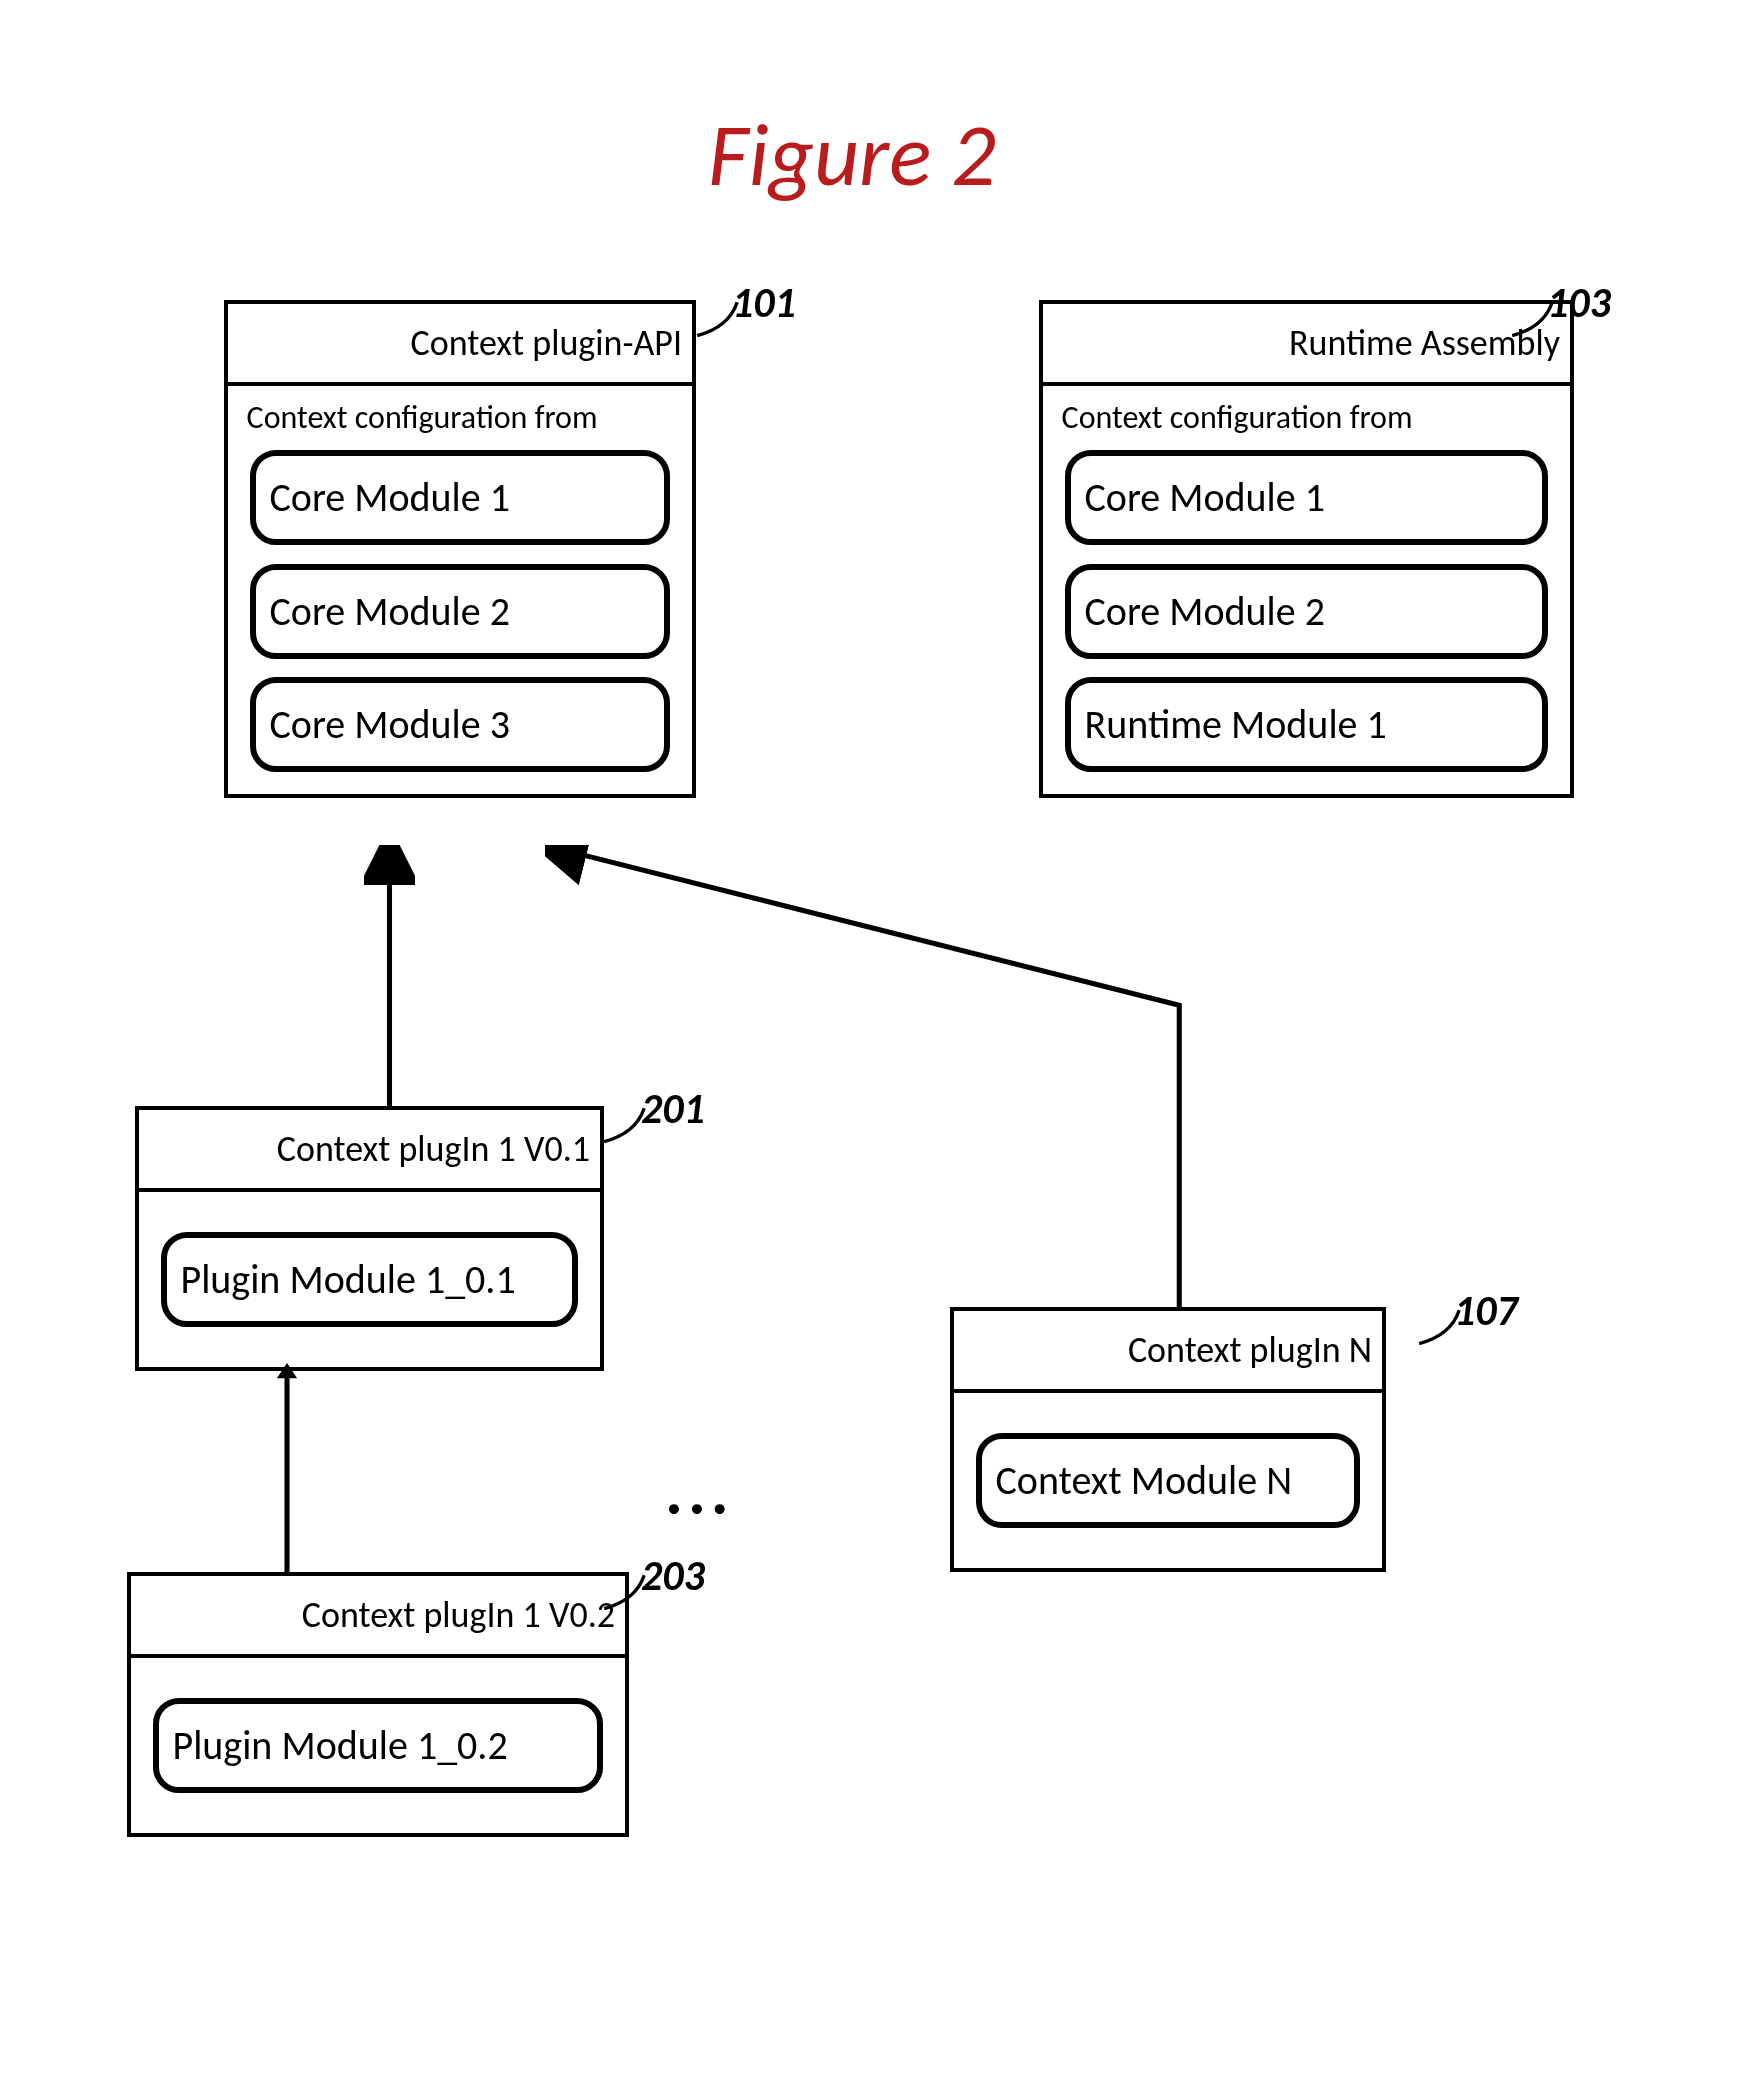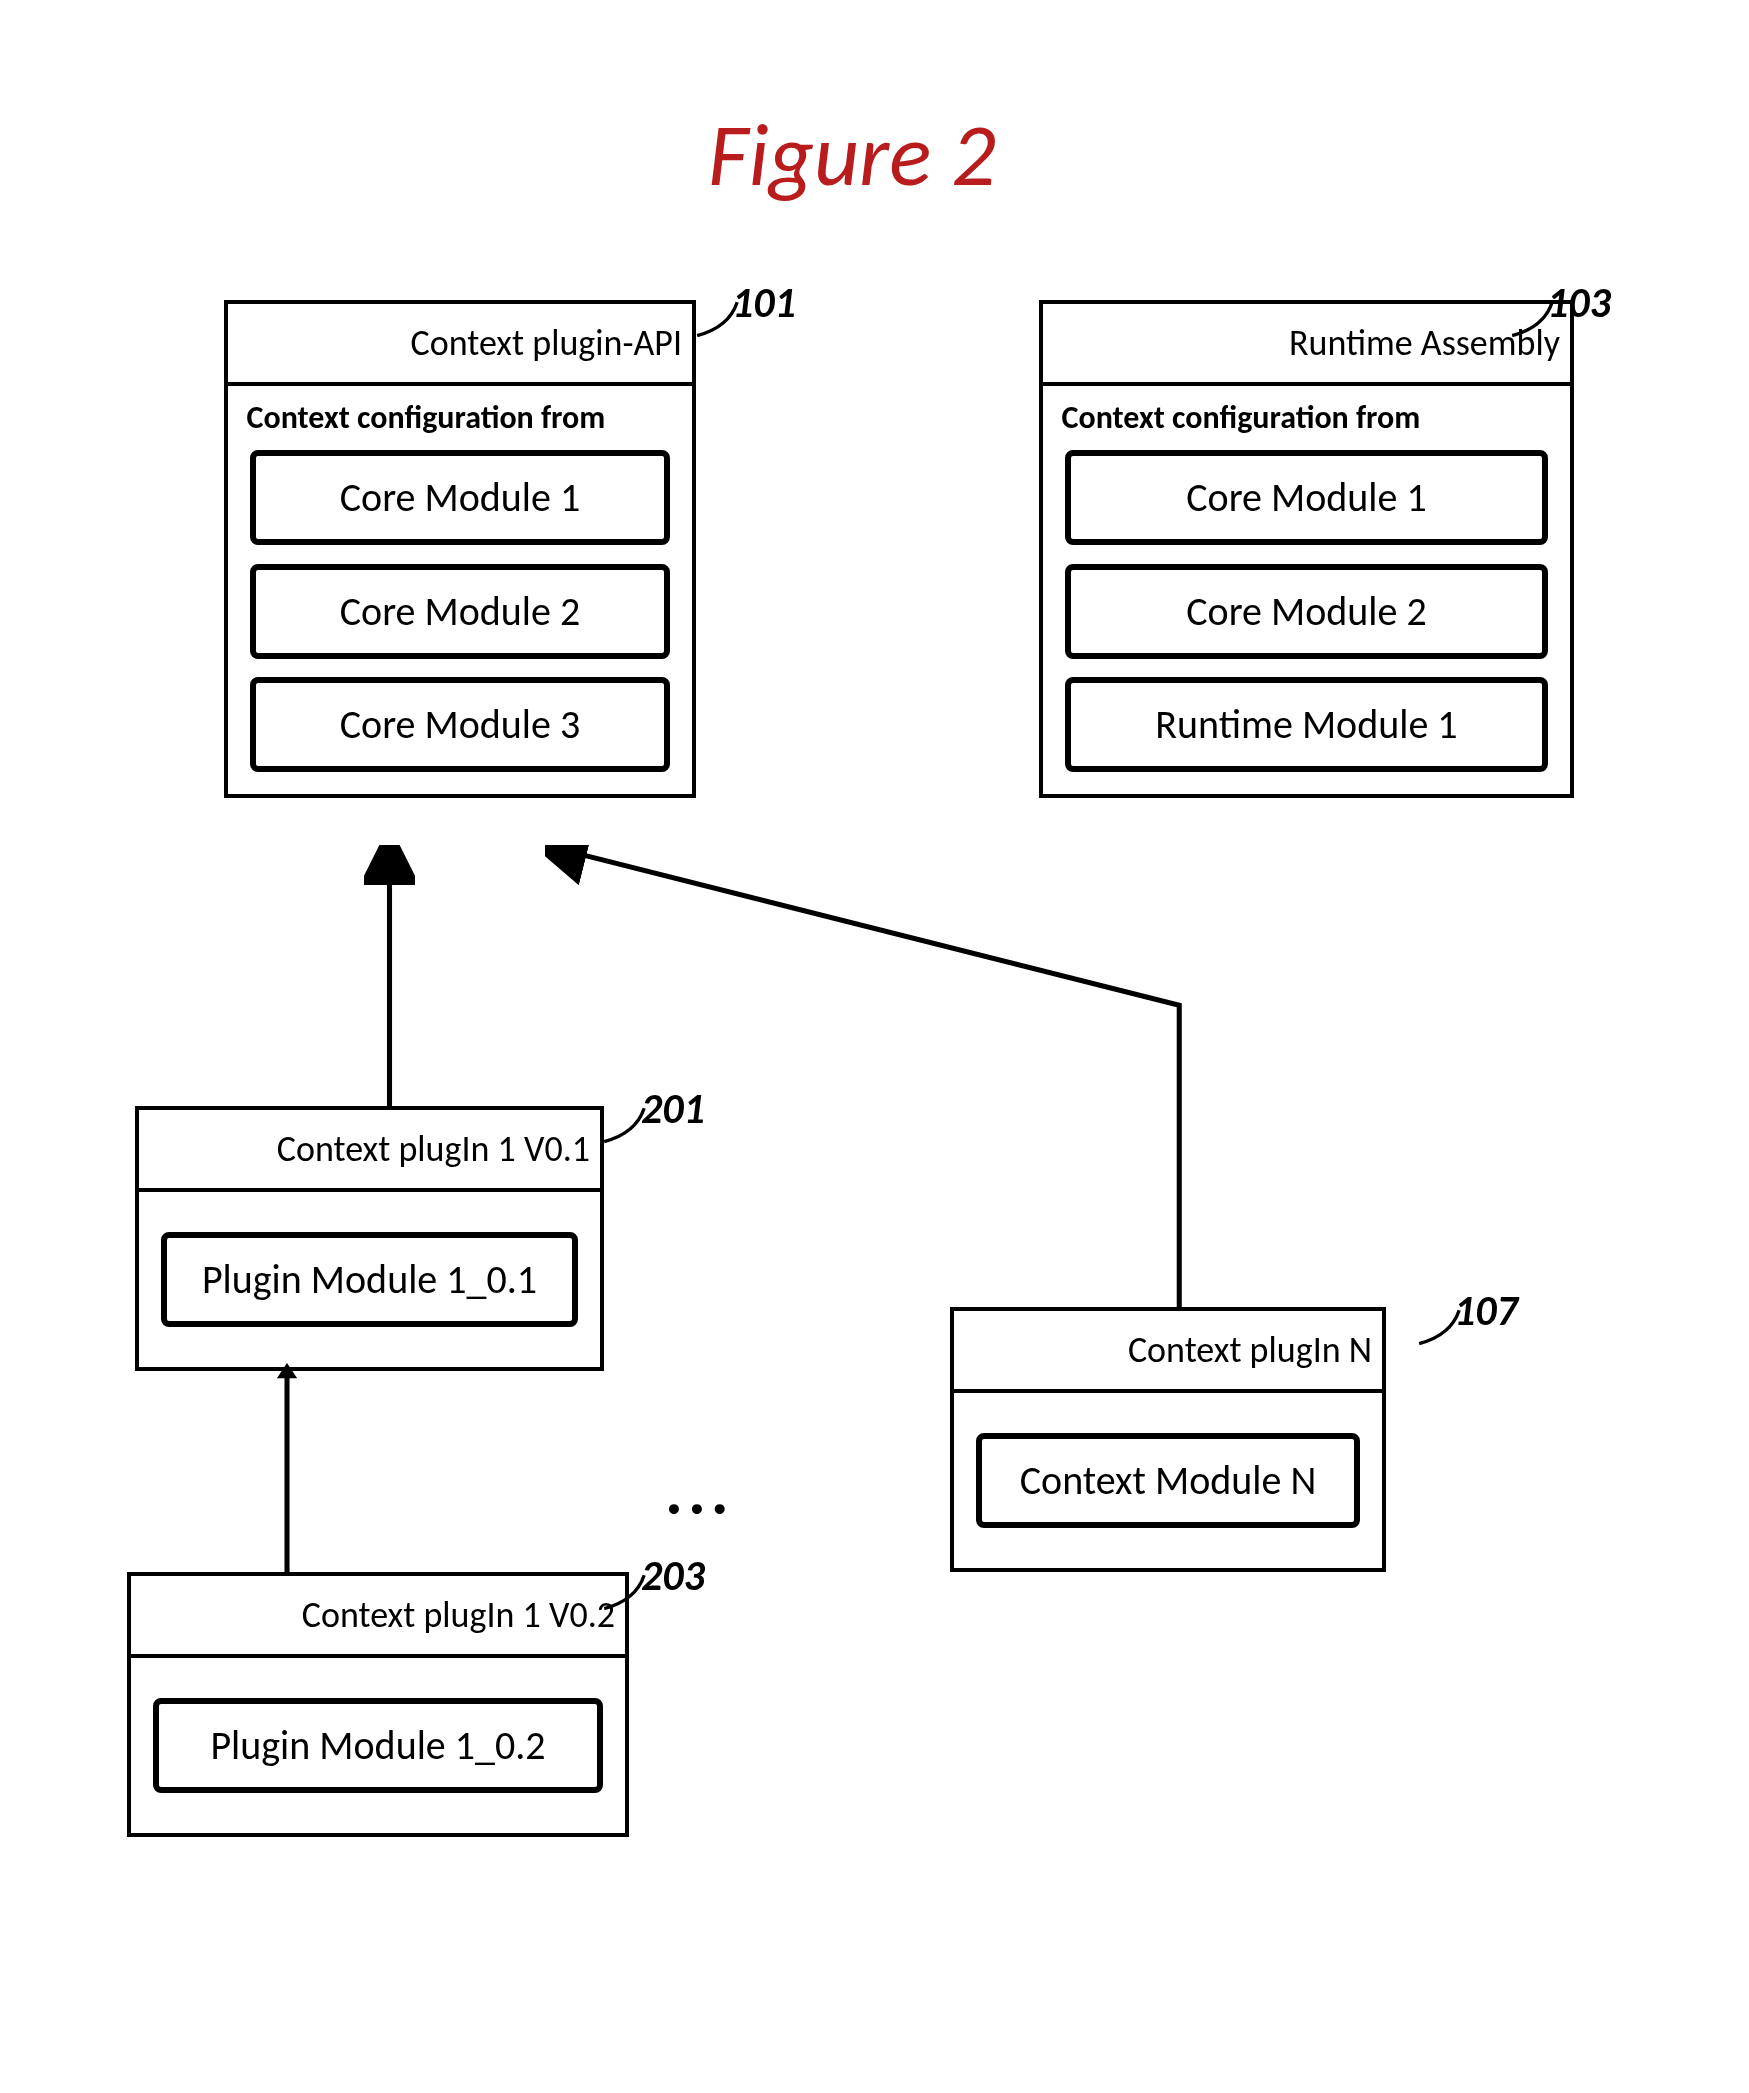--- a/index.html
+++ b/index.html
@@ -1,22 +1,22 @@
 <!DOCTYPE html>
 <html style="font-size:13.5px"><head>
   <meta charset="utf-8">
   <style>
     *{box-sizing:border-box;margin:0;padding:0}
     body{background:#fff;font-family:Calibri,"Segoe UI",Arial,sans-serif;width:1749px;height:2094px;position:relative}
     .title{position:absolute;font-style:italic;font-weight:400;font-size:88px;color:#b91c1c}
     .box{position:absolute;border:4.2px solid #000;background:#fff}
     .box-header{border-bottom:4.2px solid #000;padding:17px 10px;font-size:36px;text-align:right;font-weight:400}
-    .box-sub{padding:11.8px 18.6px 3.4px;font-size:32px;font-weight:700}
+    .box-sub{padding:11.8px 18.6px 3.4px;font-size:32px;font-weight:400}
     .box-body{padding:10px 22px 22px;display:flex;flex-direction:column;gap:18.6px}
-    .module{border:6.7px solid #000;border-radius:8px;padding:17px 13.5px;font-size:40px;text-align:center;font-weight:400}
+    .module{border:6.7px solid #000;border-radius:26px;padding:17px 13.5px;font-size:40px;font-weight:400}
     .refnum{position:absolute;font-style:italic;font-weight:700;font-size:42px}
     .leader{position:absolute}
     .ellipsis{position:absolute;font-size:67px;font-weight:700;letter-spacing:5px}
   </style>
 </head>
 <body>
 
 <div class="title" style="left:708px;top:101px">Figure 2</div>
 
 <div class="box" style="left:224px;top:300px;width:472px">

